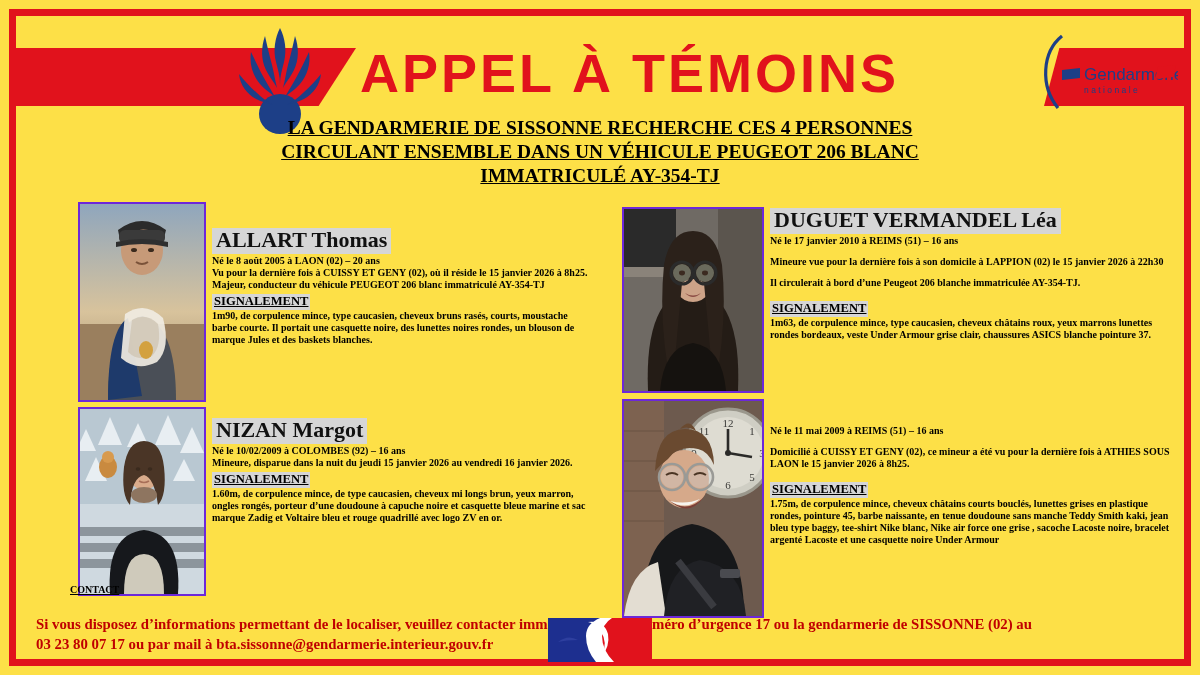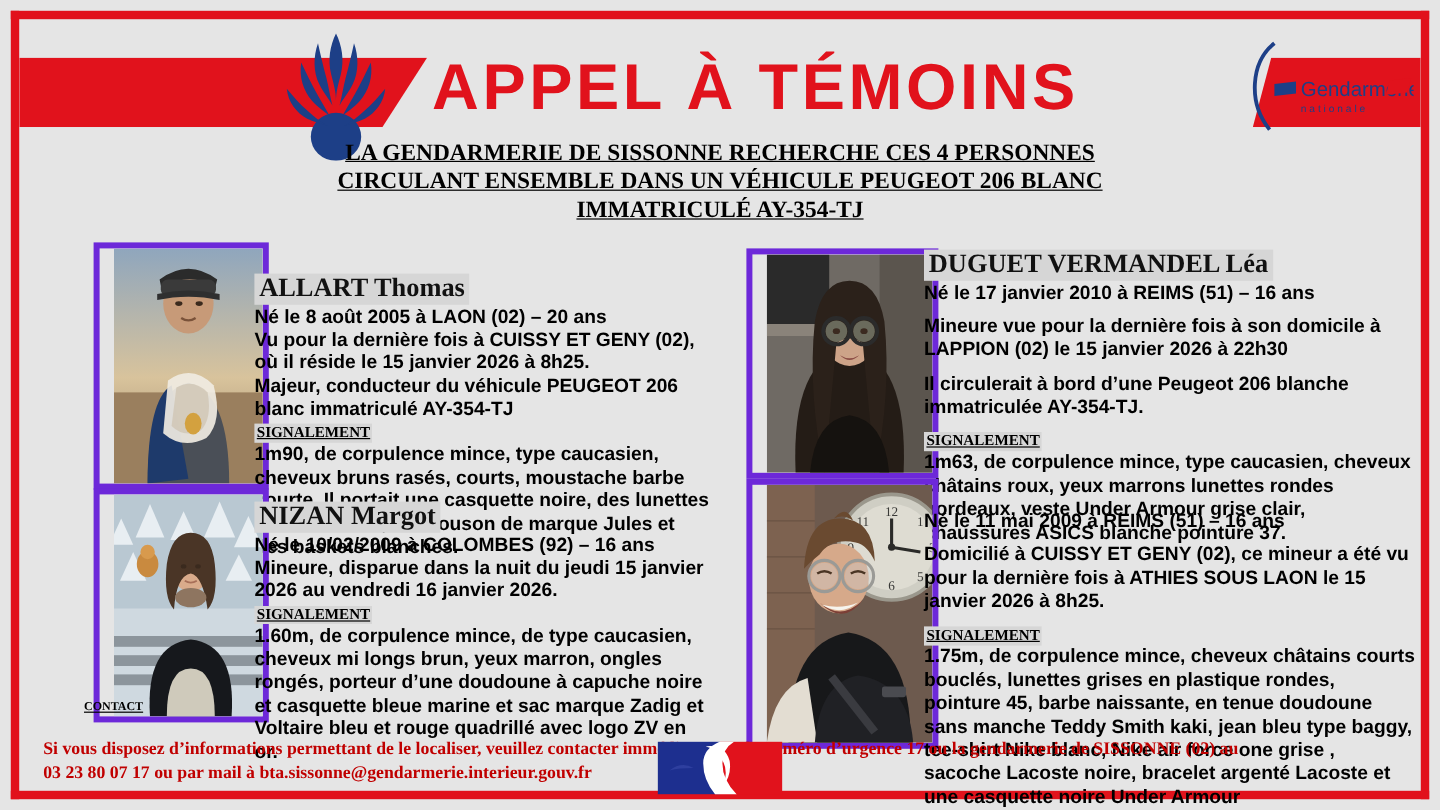--- a/index.html
+++ b/index.html
@@ -10,21 +10,21 @@
     width: 1200px; height: 675px;
     font-family: "Liberation Serif", serif;
     overflow: hidden;
     position: relative;
   }
 
   
   .poster {
     position: absolute;
     inset: 0;
-    background: #e5e5e5;
+    background: #fde047;
     box-sizing: border-box;
   }
   .frame-top    { position:absolute; left:9px;  top:9px;    width:1182px; height:7px; background:#e1121c; }
   .frame-bottom { position:absolute; left:9px;  bottom:9px; width:1182px; height:7px; background:#e1121c; }
   .frame-left   { position:absolute; left:9px;  top:9px;    width:7px;   height:657px; background:#e1121c; }
   .frame-right  { position:absolute; right:9px; top:9px;    width:7px;   height:657px; background:#e1121c; }
 
   
   .header-band {
     position: absolute;
@@ -75,44 +75,43 @@
     text-decoration: underline;
   }
 
   
   .gn-logo { position:absolute; right:22px; top:34px; width:160px; height:76px; }
 
   
   .person { position: absolute; }
   .photo {
     position: absolute;
-    border: 5px solid #6d28d9;
+    border: 2px solid #6d28d9;
     background-size: cover;
     background-position: center;
     overflow: hidden;
-    padding-left: 12px;
   }
   .photo canvas, .photo .ph-inner { width:100%; height:100%; display:block; }
 
   .p-body { position: absolute; }
   .p-name {
     display: inline-block;
     font-family: "Liberation Serif", serif;
     font-weight: bold;
     font-size: 22px;
     color: #111;
     background: #d6d6d6;
     padding: 0 4px 1px 4px;
     margin-bottom: 1px;
     line-height: 1.12;
   }
   .p-line {
-    font-family: Liberation Sans, sans-serif;
-    font-weight: bold;
-    font-size: 16px;
+    font-family: Liberation Serif, serif;
+    font-weight: bold;
+    font-size: 10px;
     line-height: 1.21;
     color: #000;
     margin: 0;
   }
   .p-gap { height: 9px; }
   .p-sig {
     display: inline-block;
     font-family: "Liberation Serif", serif;
     font-weight: bold;
     font-size: 12.6px;

